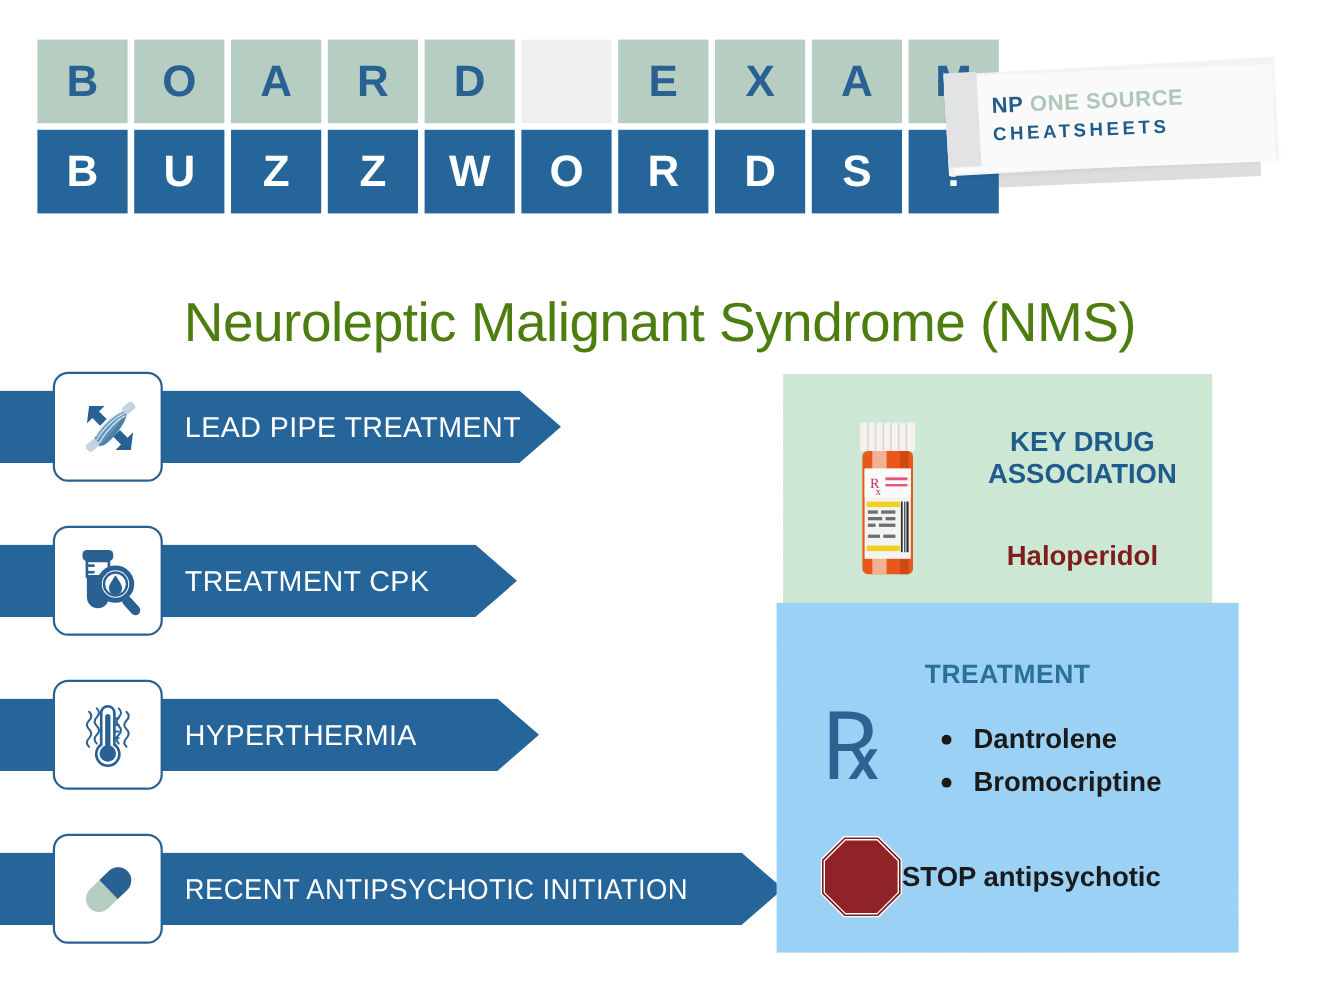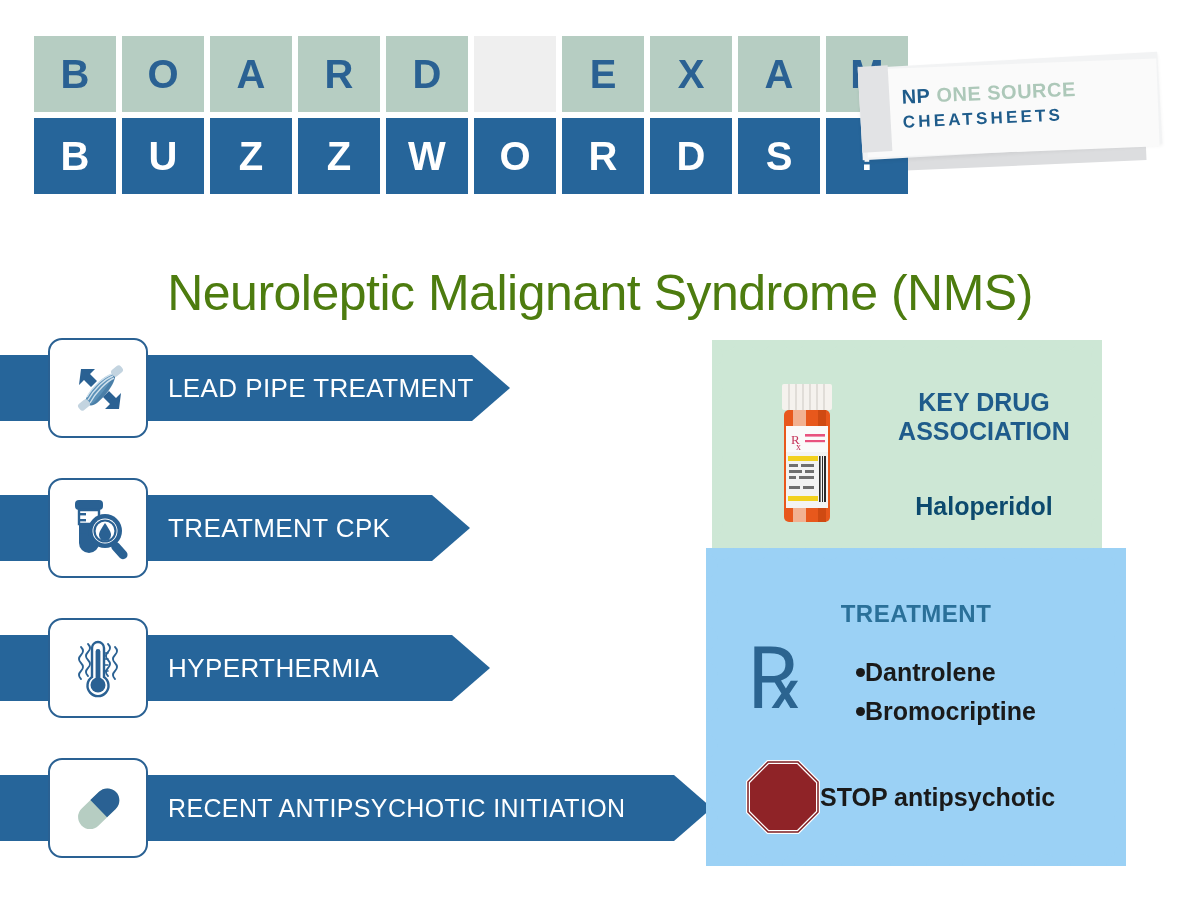--- a/index.html
+++ b/index.html
@@ -92,34 +92,34 @@
 
   .card-green{left:712px;top:340px;width:390px;height:218px;}
   .card-blue{left:706px;top:548px;width:420px;height:331px;z-index:2;}
 
   .kd-title{
     position:absolute;left:172px;top:48px;width:200px;text-align:center;
     color:#1f5c8b;font-size:25px;font-weight:bold;line-height:1.16;
   }
   .kd-drug{
     position:absolute;left:172px;top:152px;width:200px;text-align:center;
-    color:#0c4a6e;font-size:25px;font-weight:bold;
+    color:#7f1d1d;font-size:25px;font-weight:bold;
   }
   .tx-title{
     position:absolute;left:0;top:52px;width:420px;text-align:center;
     color:#2a7099;font-size:24px;font-weight:bold;letter-spacing:.5px;
   }
   .rx{
     position:absolute;left:40px;top:88px;
     font-family:"Liberation Serif", serif;font-size:86px;
     color:#2b6490;line-height:1;
   }
   .tx-list{position:absolute;left:150px;top:110px;}
   .tx-list .li{
-    display:flex;align-items:center;gap:0;
+    display:flex;align-items:center;gap:20px;
     font-size:25px;font-weight:bold;color:#1a1a1a;margin-bottom:10px;
   }
   .tx-list .dot{
     width:9px;height:9px;border-radius:50%;background:#1a1a1a;flex:0 0 auto;
   }
   .stop-row{
     position:absolute;left:40px;top:212px;
     display:flex;align-items:center;
   }
   .stop-text{font-size:25px;font-weight:bold;color:#1a1a1a;white-space:nowrap;}

